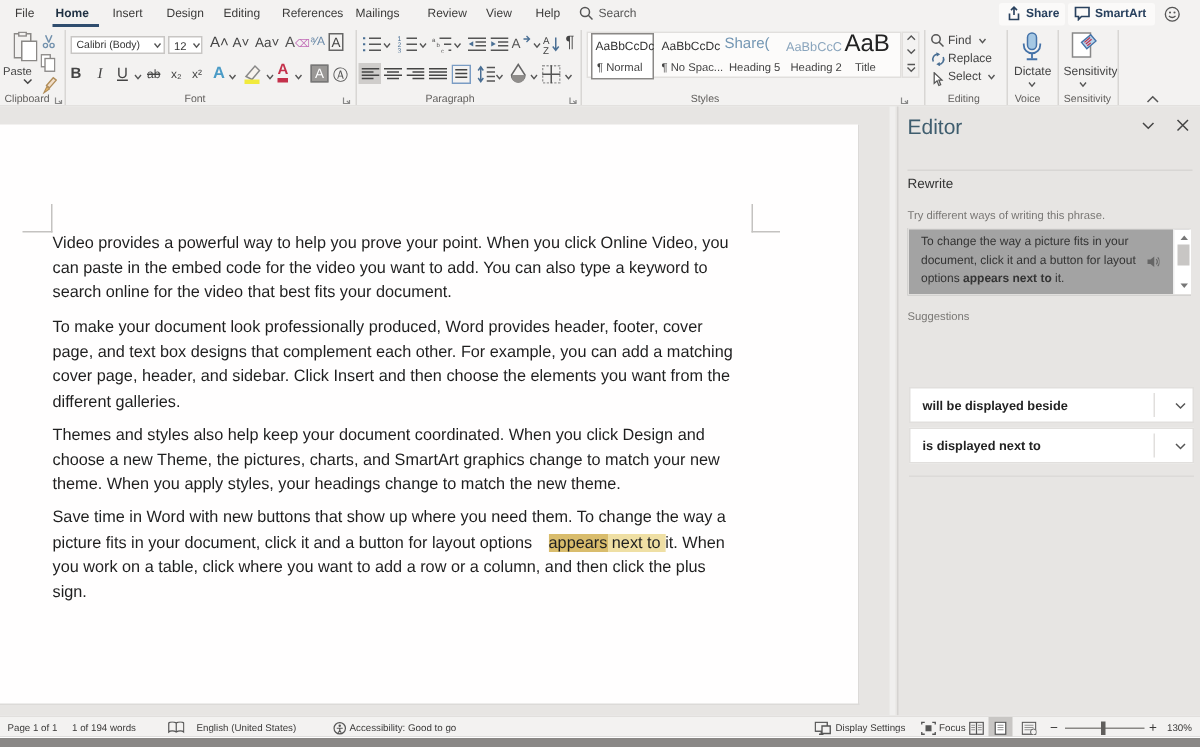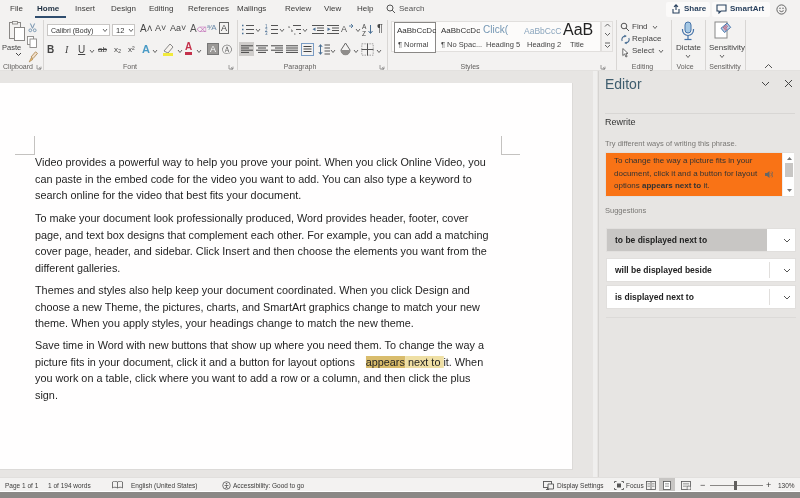--- a/index.html
+++ b/index.html
@@ -296,21 +296,21 @@
         <path d="M1 1 L1 5 L5 5 M3.2 3.2 L5 5 M5 2.6 L5 5 L2.6 5" fill="none" stroke="#888" stroke-width="0.8"></path>
       </svg>
     <div class="vsep" style="left:387px"></div>
 
     <div class="abs" style="left:391px;top:2px;width:210px;height:31px;background:#fcfbfa;border:1px solid #e1dfdd"></div>
     <div class="abs" style="left:394px;top:3px;width:42px;height:31px;border:1.5px solid #8a8886;background:#fff"></div>
     <div class="abs" style="left:397px;top:7px;font-size:8px;color:#333">AaBbCcDc</div>
     <div class="abs" style="left:398px;top:21px;font-size:7.5px;color:#444">¶ Normal</div>
     <div class="abs" style="left:441px;top:7px;font-size:8px;color:#333">AaBbCcDc</div>
     <div class="abs" style="left:441px;top:21px;font-size:7.5px;color:#444">¶ No Spac...</div>
-    <div class="abs" style="left:483px;top:5px;font-size:10px;color:#7396b3">Click(</div>
+    <div class="abs" style="left:483px;top:5px;font-size:10px;color:#7396b3">Share(</div>
     <div class="abs" style="left:486px;top:21px;font-size:7.5px;color:#444">Heading 5</div>
     <div class="abs" style="left:524px;top:7px;font-size:8.5px;color:#8aa5bd">AaBbCcC</div>
     <div class="abs" style="left:527px;top:21px;font-size:7.5px;color:#444">Heading 2</div>
     <div class="abs" style="left:563px;top:2px;font-size:16px;color:#222">AaB</div>
     <div class="abs" style="left:570px;top:21px;font-size:7.5px;color:#444">Title</div>
     <div class="abs" style="left:601px;top:2px;width:12px;height:31px;background:#f3f2f1;border:1px solid #e1dfdd"></div>
     <svg class="abs" style="left:604px;top:4px" width="7" height="5" viewBox="0 0 7 5">
         <path d="M1 3.5 L3.5 1 L6 3.5" fill="none" stroke="#555" stroke-width="0.9"></path>
       </svg>
     <svg class="abs" style="left:604px;top:13px" width="7" height="5" viewBox="0 0 7 5">
@@ -401,44 +401,37 @@
     <div class="abs" style="left:6px;top:5px;font-size:14px;color:#3f5d6e">Editor</div>
     <svg class="abs" style="left:162px;top:10px" width="9" height="6" viewBox="0 0 9 6">
         <path d="M1 1 L4.5 4.5 L8 1" fill="none" stroke="#444" stroke-width="1"></path>
       </svg>
     <svg class="abs" style="left:185px;top:8px" width="9" height="9" viewBox="0 0 9 9">
         <path d="M1 1 L8 8 M8 1 L1 8" stroke="#444" stroke-width="1"></path>
       </svg>
     <div class="abs" style="left:6px;top:42px;width:190px;height:1px;background:#d8d6d4"></div>
     <div class="abs" style="left:6px;top:46px;font-size:9px;color:#333">Rewrite</div>
     <div class="abs" style="left:6px;top:68px;font-size:7.5px;color:#797774">Try different ways of writing this phrase.</div>
-    <div class="abs" style="left:6px;top:81px;width:189px;height:45px;background:#f97316;border:1px solid #e1dfdd">
+    <div class="abs" style="left:6px;top:81px;width:189px;height:45px;background:#a3a3a3;border:1px solid #e1dfdd">
       <div class="abs" style="left:8px;top:2px;width:145px;font-size:8px;line-height:12.7px;color:#333">To change the way a picture fits in your document, click it and a button for layout options <b>appears next to</b> it.</div>
       <svg class="abs" style="left:158px;top:17px" width="9" height="9" viewBox="0 0 9 9">
           <path d="M1 3 L3 3 L5.5 1 L5.5 8 L3 6 L1 6 Z" fill="#666"></path>
           <path d="M6.8 2.8 A2.5 2.5 0 0 1 6.8 6.2 M7.8 1.6 A4 4 0 0 1 7.8 7.4" fill="none" stroke="#666" stroke-width="0.8"></path>
         </svg>
       <div class="abs" style="left:176px;top:0;width:12px;height:43px;background:#fff;border-left:1px solid #eee">
         <svg class="abs" style="left:3px;top:3px" width="7" height="5" viewBox="0 0 7 5">
             <path d="M1 4 L3.5 1 L6 4" fill="#777"></path>
           </svg>
         <div class="abs" style="left:2px;top:10px;width:8px;height:14px;background:#c8c6c4"></div>
         <svg class="abs" style="left:3px;top:35px" width="7" height="5" viewBox="0 0 7 5">
             <path d="M1 1 L3.5 4 L6 1" fill="#777"></path>
           </svg>
       </div>
     </div>
     <div class="abs" style="left:6px;top:135px;font-size:7.5px;color:#797774">Suggestions</div>
-    <div class="sug" style="top:157px">
-      <div class="abs" style="left:0;top:0;width:160px;height:22px;background:#c8c6c4"></div>
-      <div class="abs" style="left:8px;top:6px;font-size:8.5px;font-weight:bold;color:#222">to be displayed next to</div>
-      <svg class="abs" style="left:176px;top:9px" width="8" height="6" viewBox="0 0 8 6">
-          <path d="M1 1 L4 4 L7 1" fill="none" stroke="#555" stroke-width="1"></path>
-        </svg>
-    </div>
     <div class="sug" style="top:214px">
       <div class="abs" style="left:8px;top:6px;font-size:8.5px;font-weight:bold;color:#222">is displayed next to</div>
       <div class="abs" style="left:162px;top:3px;width:1px;height:16px;background:#e1dfdd"></div>
       <svg class="abs" style="left:176px;top:9px" width="8" height="6" viewBox="0 0 8 6">
           <path d="M1 1 L4 4 L7 1" fill="none" stroke="#555" stroke-width="1"></path>
         </svg>
     </div>
     <div class="sug" style="top:187px">
       <div class="abs" style="left:8px;top:6px;font-size:8.5px;font-weight:bold;color:#222">will be displayed beside</div>
       <div class="abs" style="left:162px;top:3px;width:1px;height:16px;background:#e1dfdd"></div>

